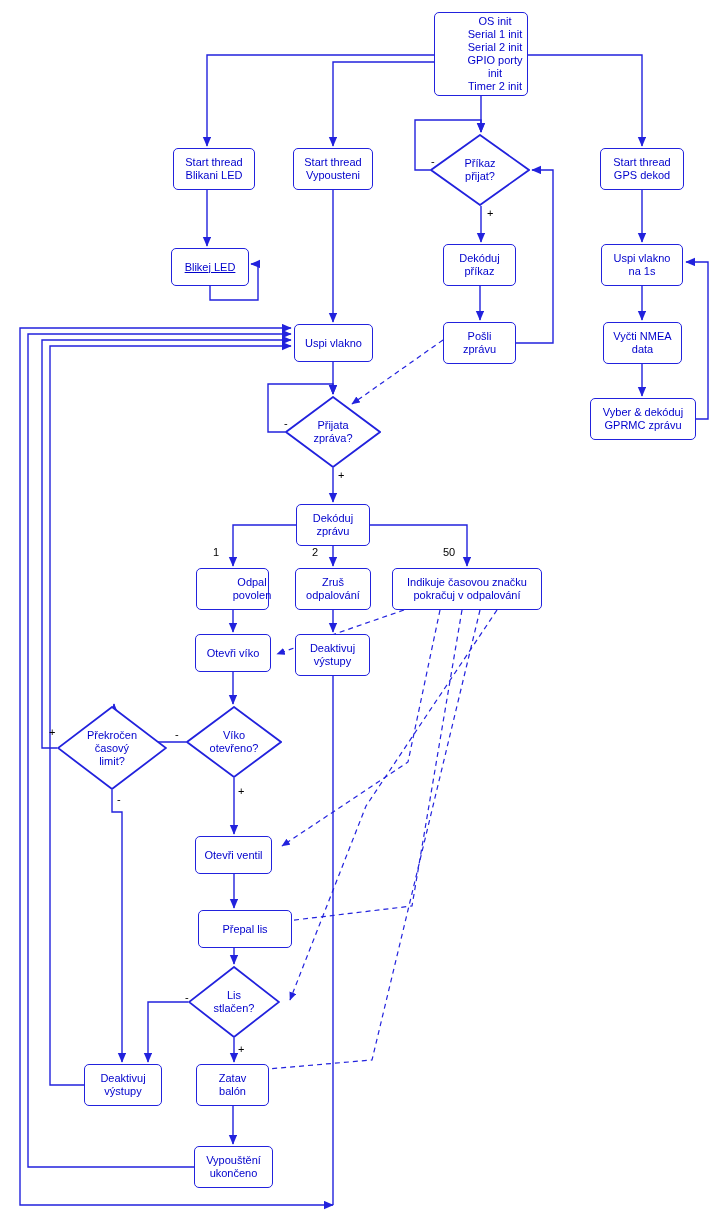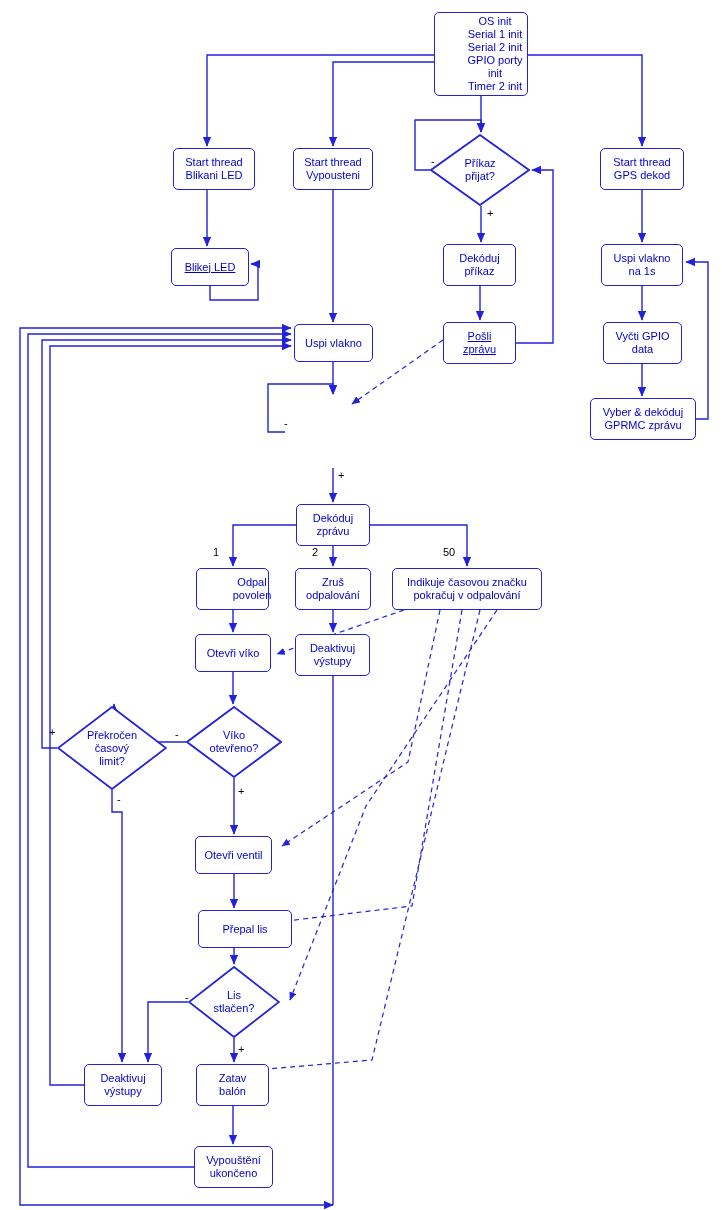--- a/index.html
+++ b/index.html
@@ -171,23 +171,23 @@
   <div class="node box" style="left:293px;top:148px;width:80px;height:42px;">Start thread
 Vypousteni</div>
   <div class="node box" style="left:600px;top:148px;width:84px;height:42px;">Start thread
 GPS dekod</div>
   <div class="node box" style="left:171px;top:248px;width:78px;height:38px;text-decoration:underline;">Blikej LED</div>
   <div class="node box" style="left:443px;top:244px;width:73px;height:42px;">Dekóduj
 příkaz</div>
   <div class="node box" style="left:601px;top:244px;width:82px;height:42px;">Uspi vlakno
 na 1s</div>
   <div class="node box" style="left:294px;top:324px;width:79px;height:38px;">Uspi vlakno</div>
-  <div class="node box" style="left:443px;top:322px;width:73px;height:42px;text-decoration:underline;">Pošli
+  <div class="node box" style="left:443px;top:322px;width:73px;height:42px;">Pošli
 zprávu</div>
-  <div class="node box" style="left:603px;top:322px;width:79px;height:42px;">Vyčti GPIO
+  <div class="node box" style="left:603px;top:322px;width:79px;height:42px;">Vyčti NMEA
 data</div>
   <div class="node box" style="left:590px;top:398px;width:106px;height:42px;">Vyber &amp; dekóduj
 GPRMC zprávu</div>
   <div class="node box" style="left:296px;top:504px;width:74px;height:42px;">Dekóduj
 zprávu</div>
   <div class="node box" style="left:196px;top:568px;width:73px;height:42px;padding-left:39px;">Odpal
 povolen</div>
   <div class="node box" style="left:295px;top:568px;width:76px;height:42px;">Zruš
 odpalování</div>
   <div class="node box" style="left:392px;top:568px;width:150px;height:42px;">Indikuje časovou značku
@@ -205,20 +205,27 @@
 ukončeno</div>
 
   <div class="diamond-wrap" style="left:430px;top:134px;width:100px;height:72px;">
     <svg class="diamond-shape" viewBox="0 0 100 72" preserveAspectRatio="none">
       <polygon points="50,1 99,36 50,71 1,36" fill="#ffffff" stroke="#2222dd" stroke-width="1.8"></polygon>
     </svg>
     <div class="diamond-label">Příkaz
 přijat?</div>
   </div>
 
+  <div class="diamond-wrap" style="left:285px;top:396px;width:96px;height:72px;">
+    <svg class="diamond-shape" viewBox="0 0 96 72" preserveAspectRatio="none">
+      <polygon points="48,1 95,36 48,71 1,36" fill="#ffffff" stroke="#2222dd" stroke-width="1.8"></polygon>
+    </svg>
+    <div class="diamond-label">Přijata
+zpráva?</div>
+  </div>
 
   <div class="diamond-wrap" style="left:57px;top:706px;width:110px;height:84px;">
     <svg class="diamond-shape" viewBox="0 0 110 84" preserveAspectRatio="none">
       <polygon points="55,1 109,42 55,83 1,42" fill="#ffffff" stroke="#2222dd" stroke-width="1.8"></polygon>
     </svg>
     <div class="diamond-label">Překročen
 časový
 limit?</div>
   </div>
 

